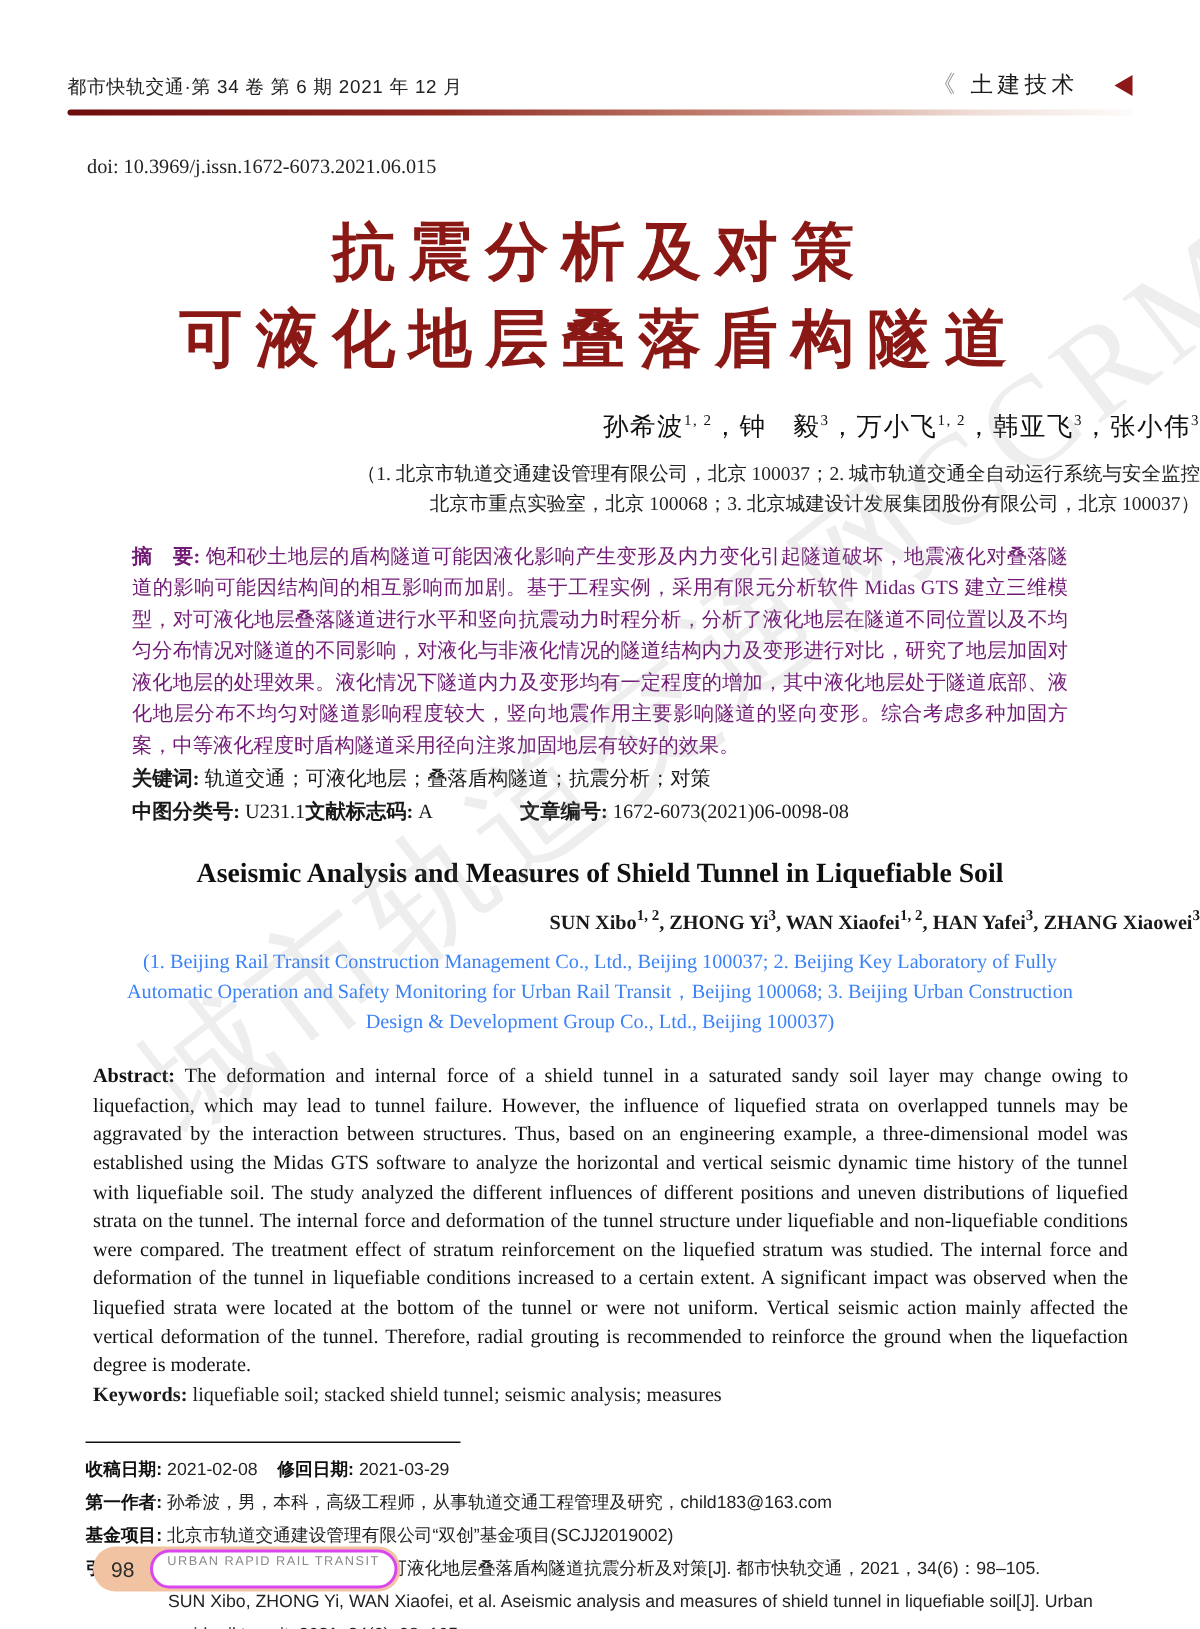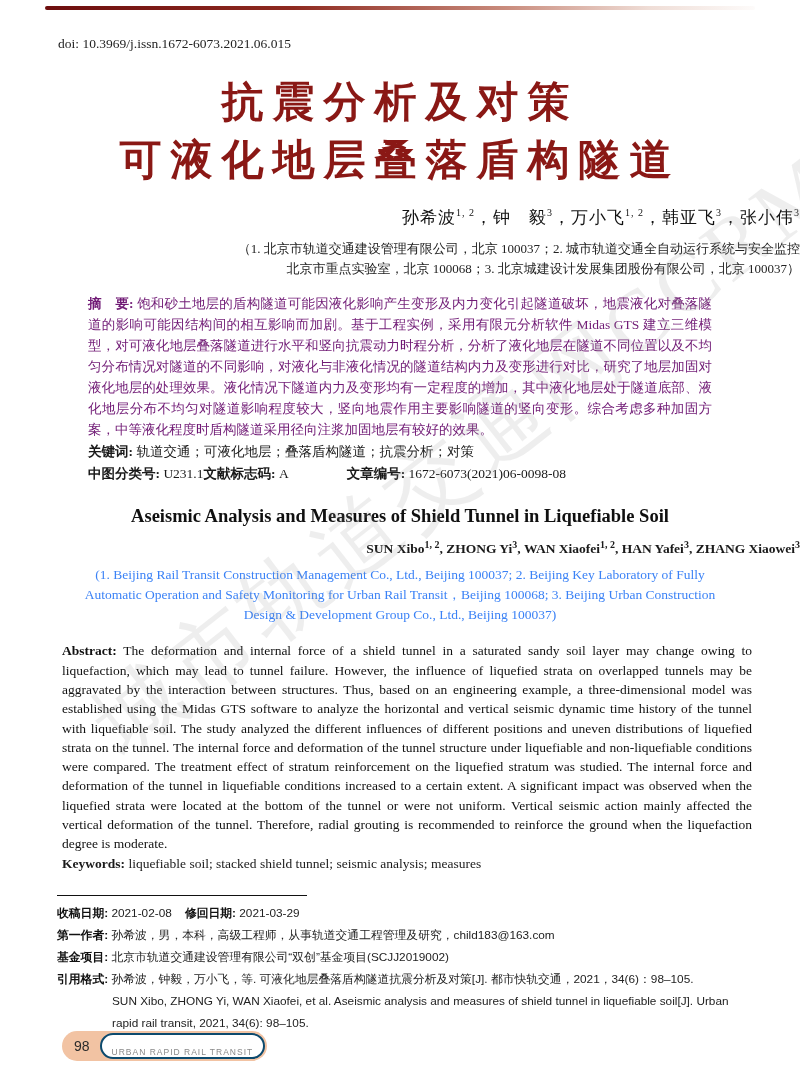--- a/index.html
+++ b/index.html
@@ -170,25 +170,25 @@
     padding: 0 2px 0 0;
   }
   .footer-badge .pagenum {
     font-family: "Liberation Sans", sans-serif;
     font-size: 14px;
     color: #2b2b2b;
     padding: 0 10px 0 12px;
   }
   .footer-badge .pill {
     background: #ffffff;
-    border: 2px solid #0c4a6e;
+    border: 2px solid #d946ef;
     border-radius: 13px;
     height: 26px;
     display: flex;
-    align-items: flex-end;
+    align-items: flex-start;
     padding: 0 10px;
   }
   .footer-badge .pill span {
     font-family: "Liberation Sans", sans-serif;
     font-size: 8.5px;
     letter-spacing: 1px;
     color: #8a8a8a;
     white-space: nowrap;
   }
   
@@ -208,20 +208,28 @@
     white-space: nowrap;
   }
 </style>
 </head>
 <body>
 
 <div class="page">
 
   <div class="watermark">城市轨道交通网CCRM</div>
 
+  <div class="header">
+    <div class="journal-info">都市快轨交通·第 34 卷 第 6 期 2021 年 12 月</div>
+    <div class="section-tag">
+      <span class="guillemet">《</span>
+      <span class="label">土建技术</span>
+      <span class="tri"></span>
+    </div>
+  </div>
   <div class="head-rule"></div>
 
   <div class="doi-line">doi: 10.3969/j.issn.1672-6073.2021.06.015</div>
 
   <div class="title-cn">
     <div>抗震分析及对策</div>
     <div>可液化地层叠落盾构隧道</div>
   </div>
 
   <div class="authors-cn">

